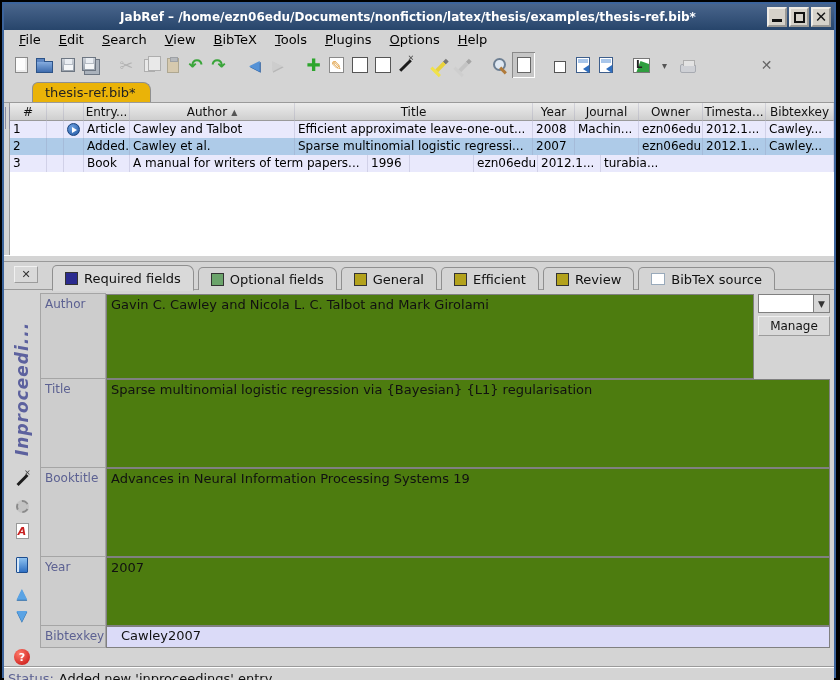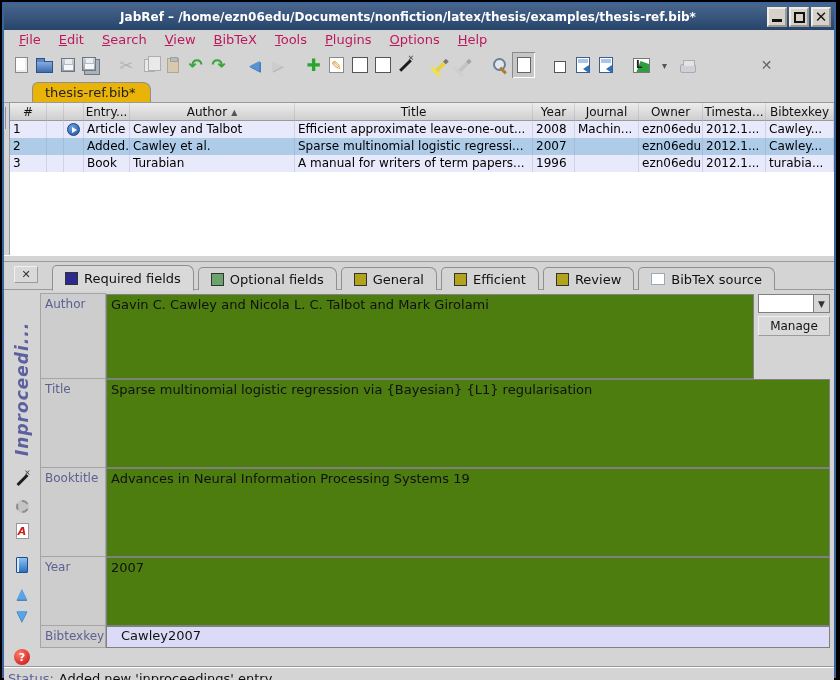--- a/index.html
+++ b/index.html
@@ -16,21 +16,21 @@
   .win-controls { display:flex; gap:2px; padding:0 3px; }
   .win-btn { width:20px; height:20px; background:#d6d2ca;
     border:2px outset #efece6; display:flex; align-items:center; justify-content:center;
     color:#111; font-weight:bold; }
   .glyph-min { width:10px; height:9px; border-bottom:3px solid #111; }
   .glyph-max { width:11px; height:11px; border:2px solid #111; }
   .glyph-close { font-size:15px; line-height:11px; }
 
   
   .menubar { height:20px; display:flex; align-items:center; padding-left:6px;
-    font-size:13px; color:#be185d; flex:0 0 auto; }
+    font-size:13px; color:#000000; flex:0 0 auto; }
   .menu-item { padding:1px 9px 2px 9px; cursor:default; }
 
   
   .toolbar { height:30px; display:flex; align-items:center; padding-left:6px;
     flex:0 0 auto; }
   .tb-gap { width:13px; flex:0 0 auto; }
   .tb-btn { width:23px; height:26px; display:flex; align-items:center;
     justify-content:center; flex:0 0 auto; position:relative; }
   .tb-right { margin-left:auto; margin-right:56px; }
   .dim { opacity:.5; }
@@ -383,21 +383,20 @@
             <div class="cell c7"></div>
             <div class="cell c8">ezn06edu</div>
             <div class="cell c9">2012.1...</div>
             <div class="cell c10">Cawley...</div>
           </div>
           <div class="g-row g-body">
             <div class="cell c0">3</div>
             <div class="cell c1"></div>
             <div class="cell c2"></div>
             <div class="cell c3">Book</div>
-            <div class="cell c4">Turabian</div>
             <div class="cell c5">A manual for writers of term papers...</div>
             <div class="cell c6">1996</div>
             <div class="cell c7"></div>
             <div class="cell c8">ezn06edu</div>
             <div class="cell c9">2012.1...</div>
             <div class="cell c10">turabia...</div>
           </div>
         </div>
       <div class="table-filler"></div>
     </div>

